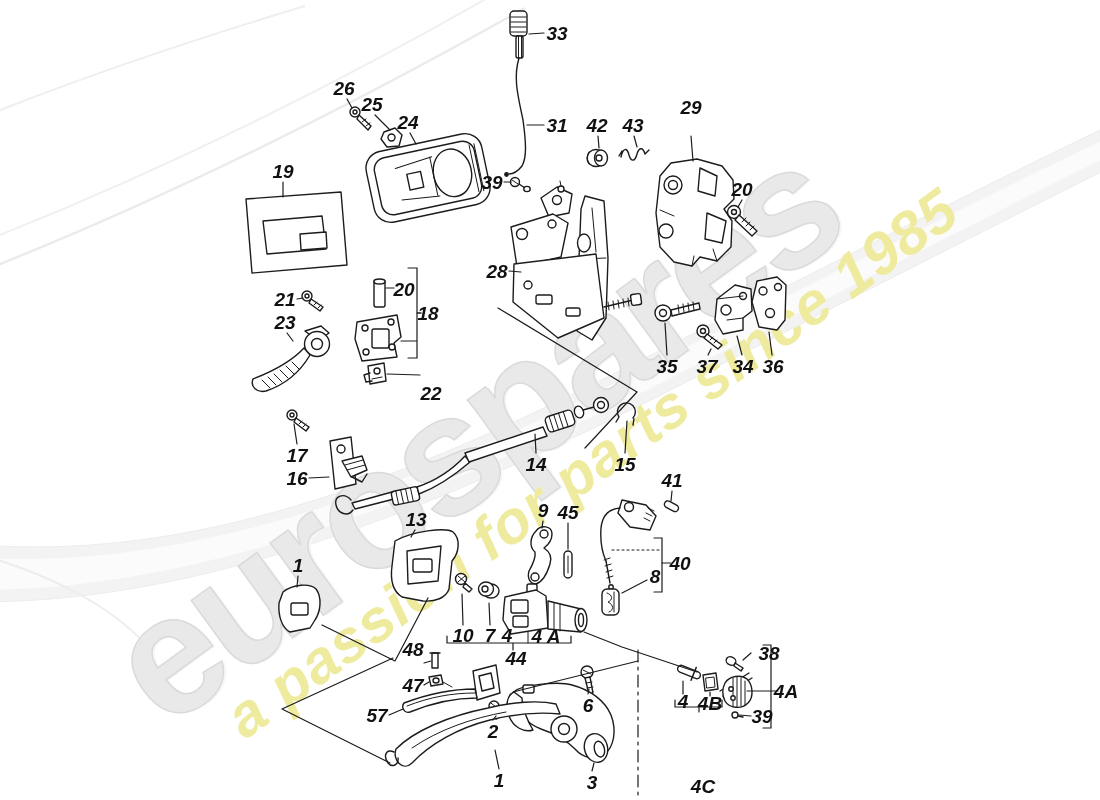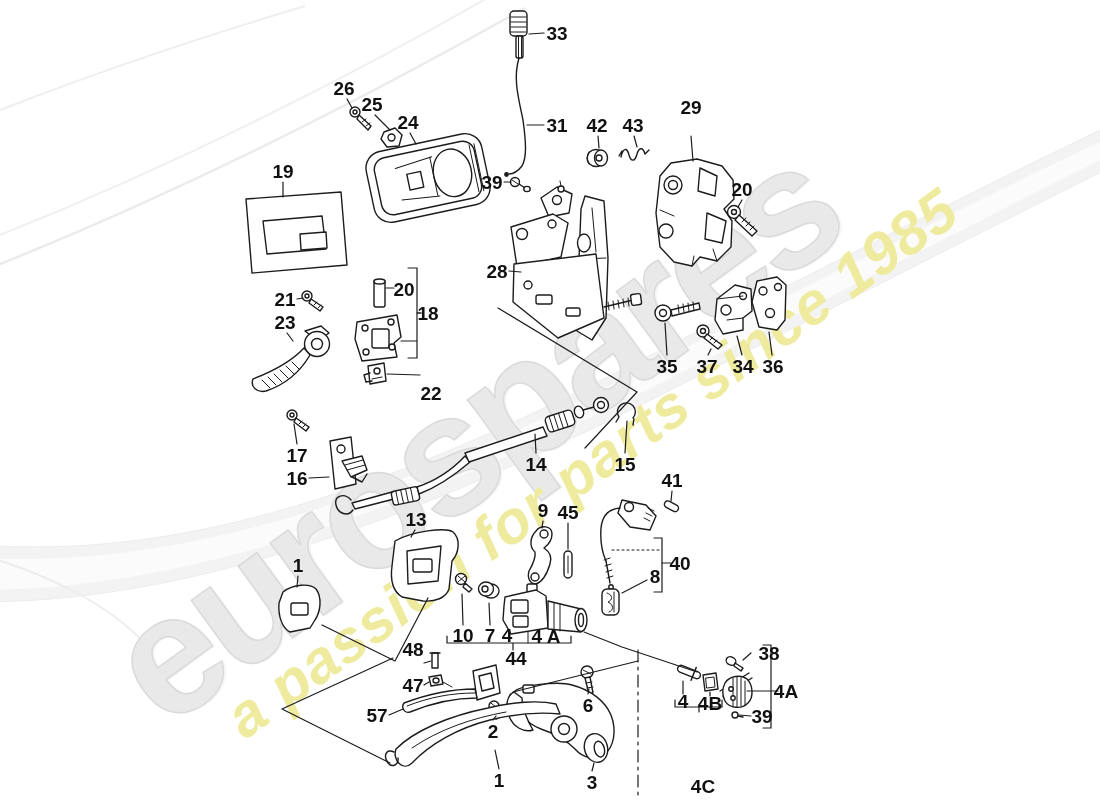--- a/index.html
+++ b/index.html
@@ -17,21 +17,21 @@
   }
   .wm-tagline{
     position:absolute;left:233px;top:724px;
     font-size:60px;font-weight:bold;font-style:italic;letter-spacing:1px;white-space:nowrap;
     transform:translateY(-50%) rotate(-36deg);transform-origin:0 50%;
     color:var(--tag,#efeb9e);
   }
   
   .plabel{
     position:absolute;transform:translate(-50%,-50%);
-    font-size:19px;font-weight:bold;color:#111;white-space:nowrap;line-height:1;
+    font-size:19px;font-weight:bold;color:#111;white-space:nowrap;line-height:1;font-style:italic;
   }
   
   .p{fill:#fff;stroke:var(--ink,#1c1c1c);stroke-width:1.4;stroke-linejoin:round;stroke-linecap:round;}
   .ln{fill:none;stroke:var(--ink,#1c1c1c);stroke-width:1.4;stroke-linejoin:round;stroke-linecap:round;}
   .thin{stroke-width:1;}
   .lead{fill:none;stroke:var(--ink,#1c1c1c);stroke-width:1.2;stroke-linecap:round;}
 </style>
 </head>
 <body>
 

